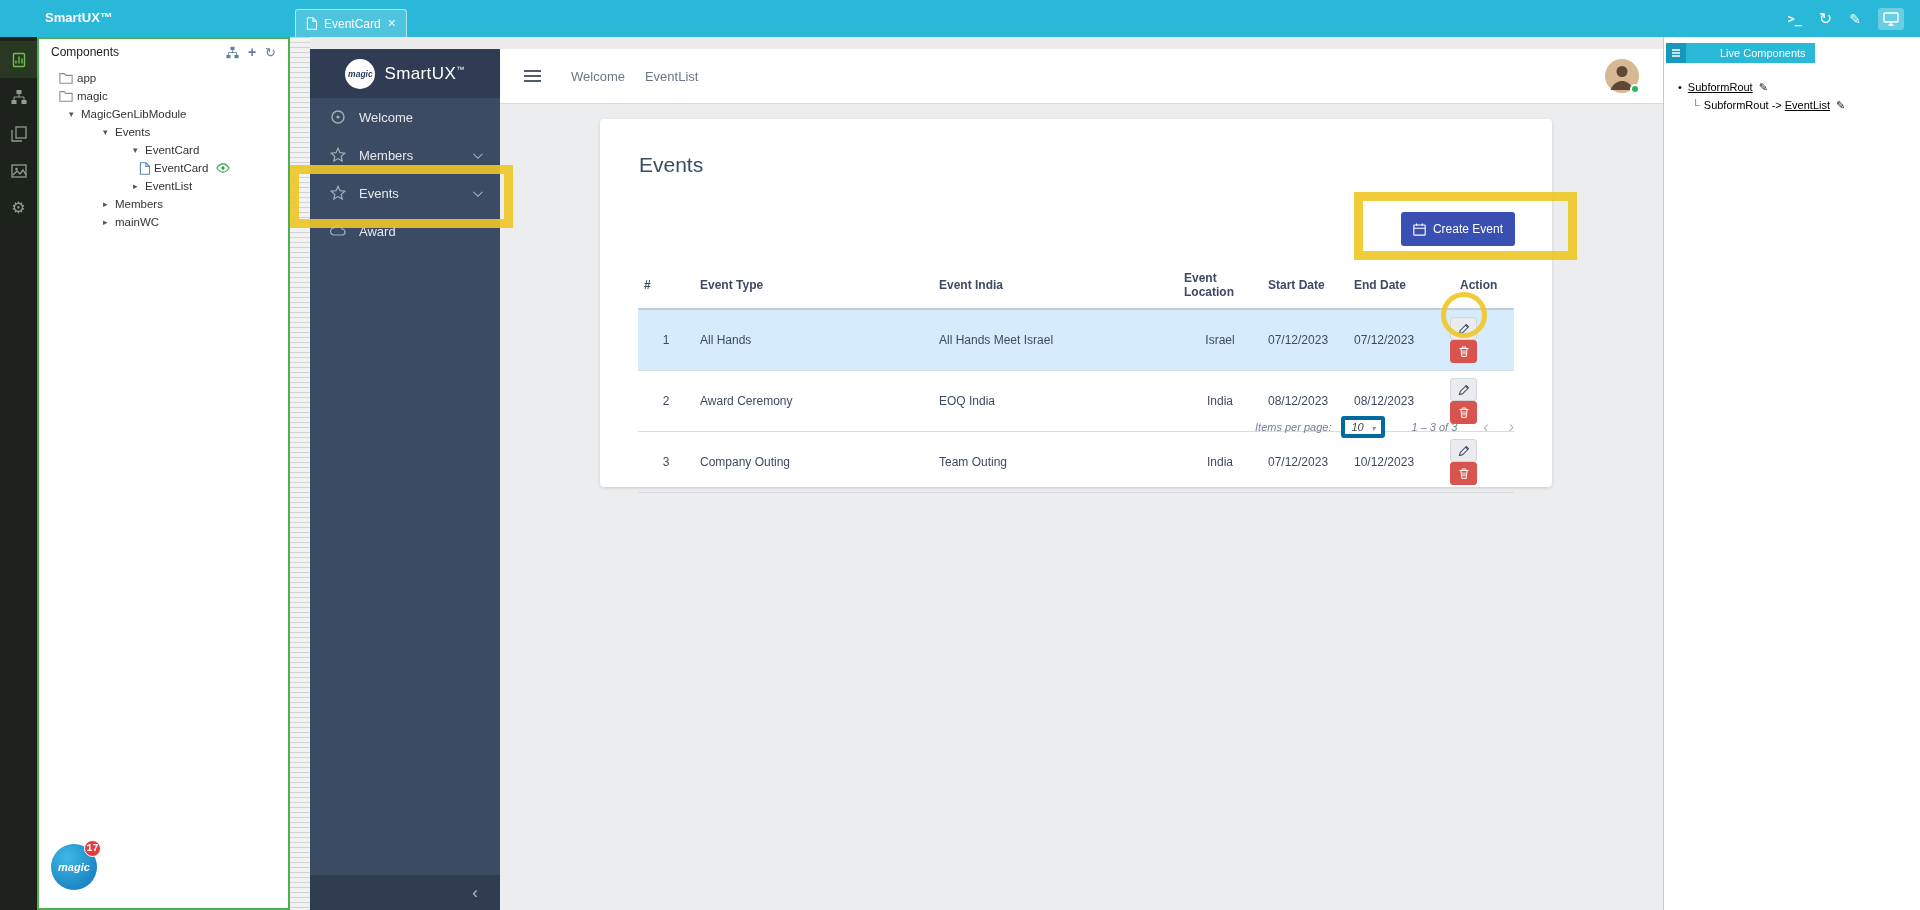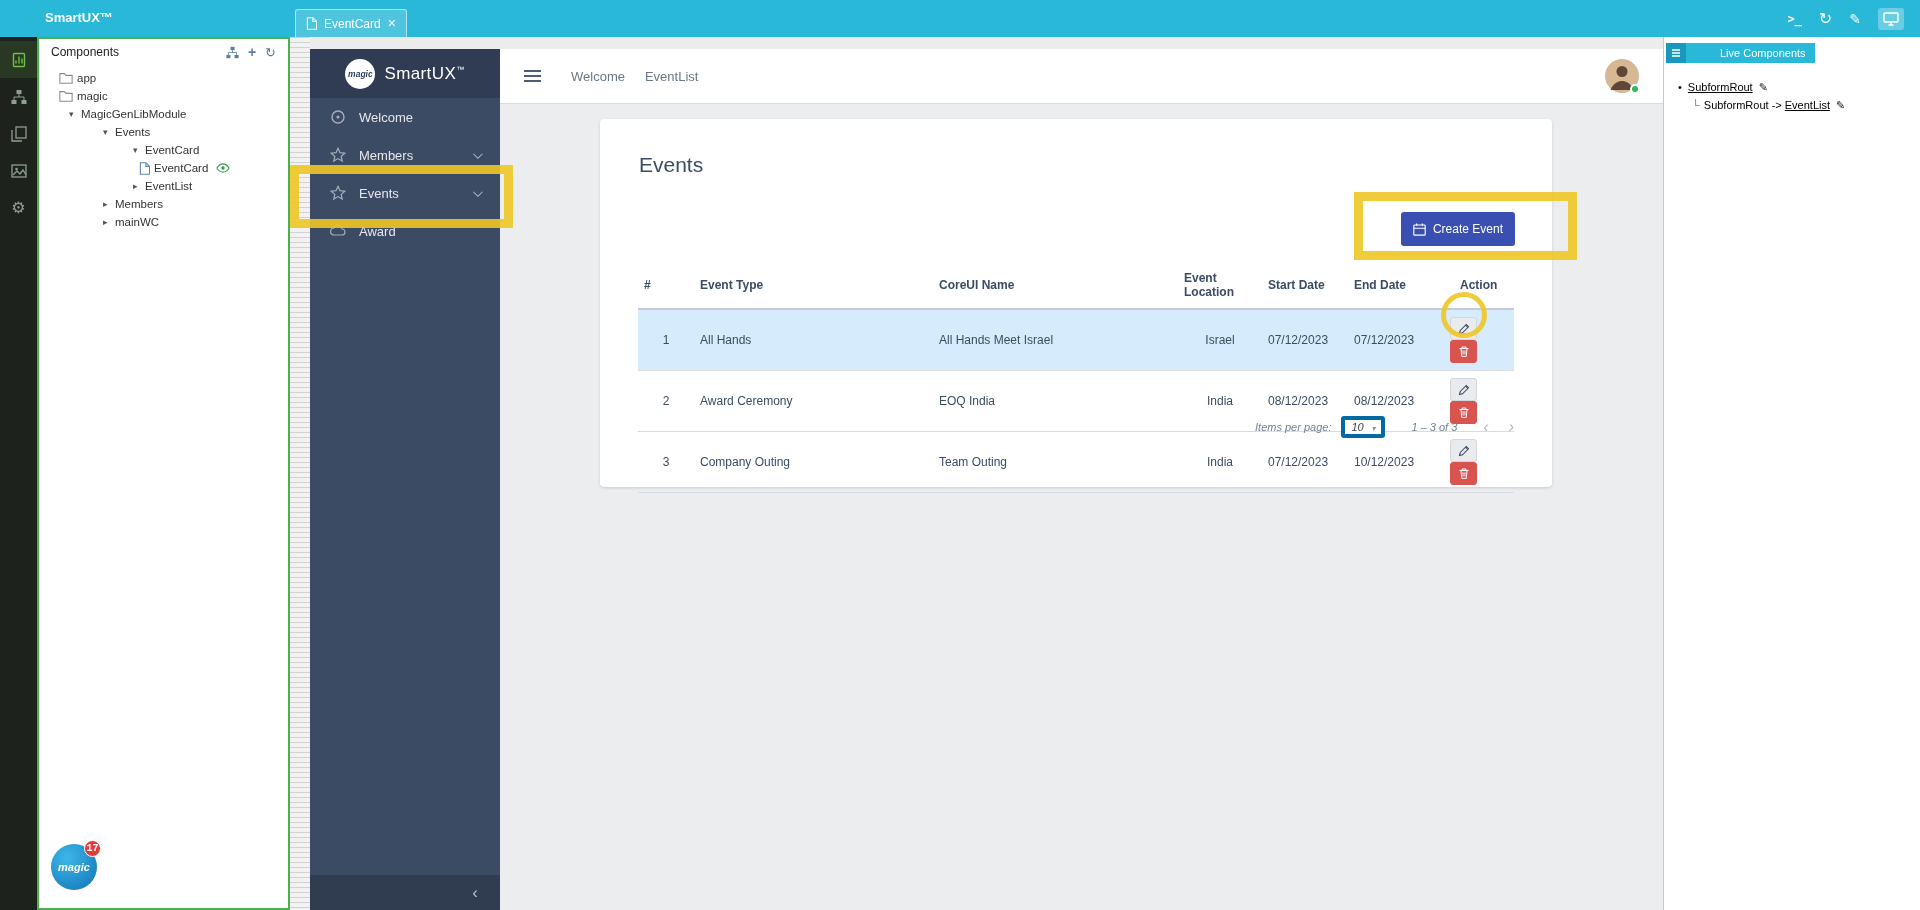--- a/index.html
+++ b/index.html
@@ -380,21 +380,21 @@
                 <col style="width:245px">
                 <col style="width:84px">
                 <col style="width:86px">
                 <col style="width:102px">
                 <col style="width:64px">
               </colgroup>
             <thead>
               <tr>
                 <th class="c-num">#</th>
                 <th>Event Type</th>
-                <th>CoreUI Name</th>
+                <th>Event India</th>
                 <th>Event Location</th>
                 <th>Start Date</th>
                 <th>End Date</th>
                 <th class="c-action">Action</th>
               </tr>
             </thead>
             <tbody>
               <tr class="selected">
                 <td class="c-num">1</td>
                 <td>All Hands</td>

